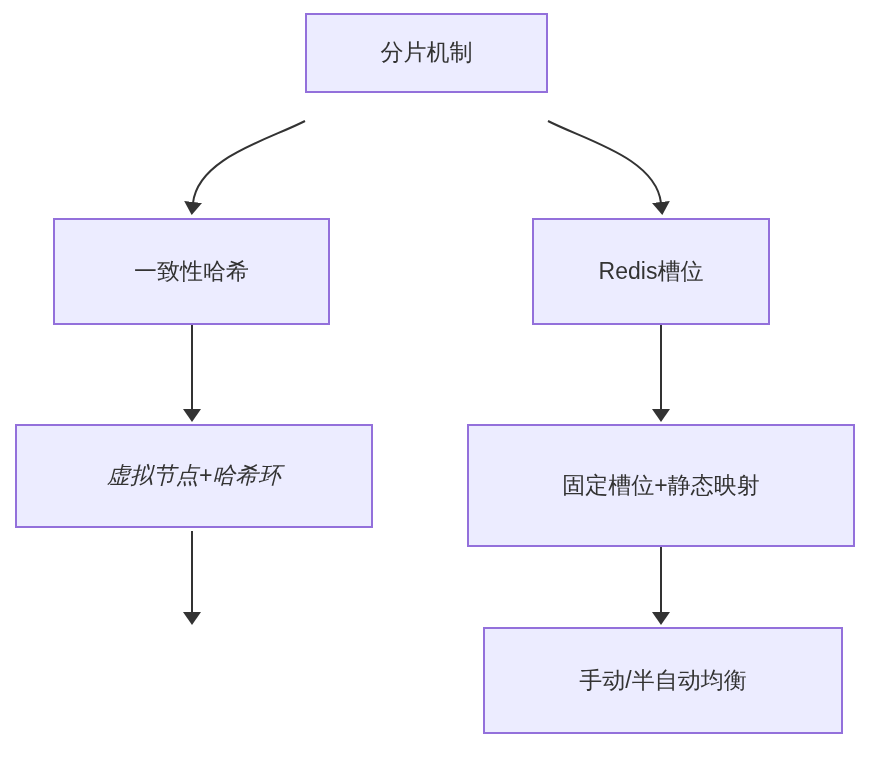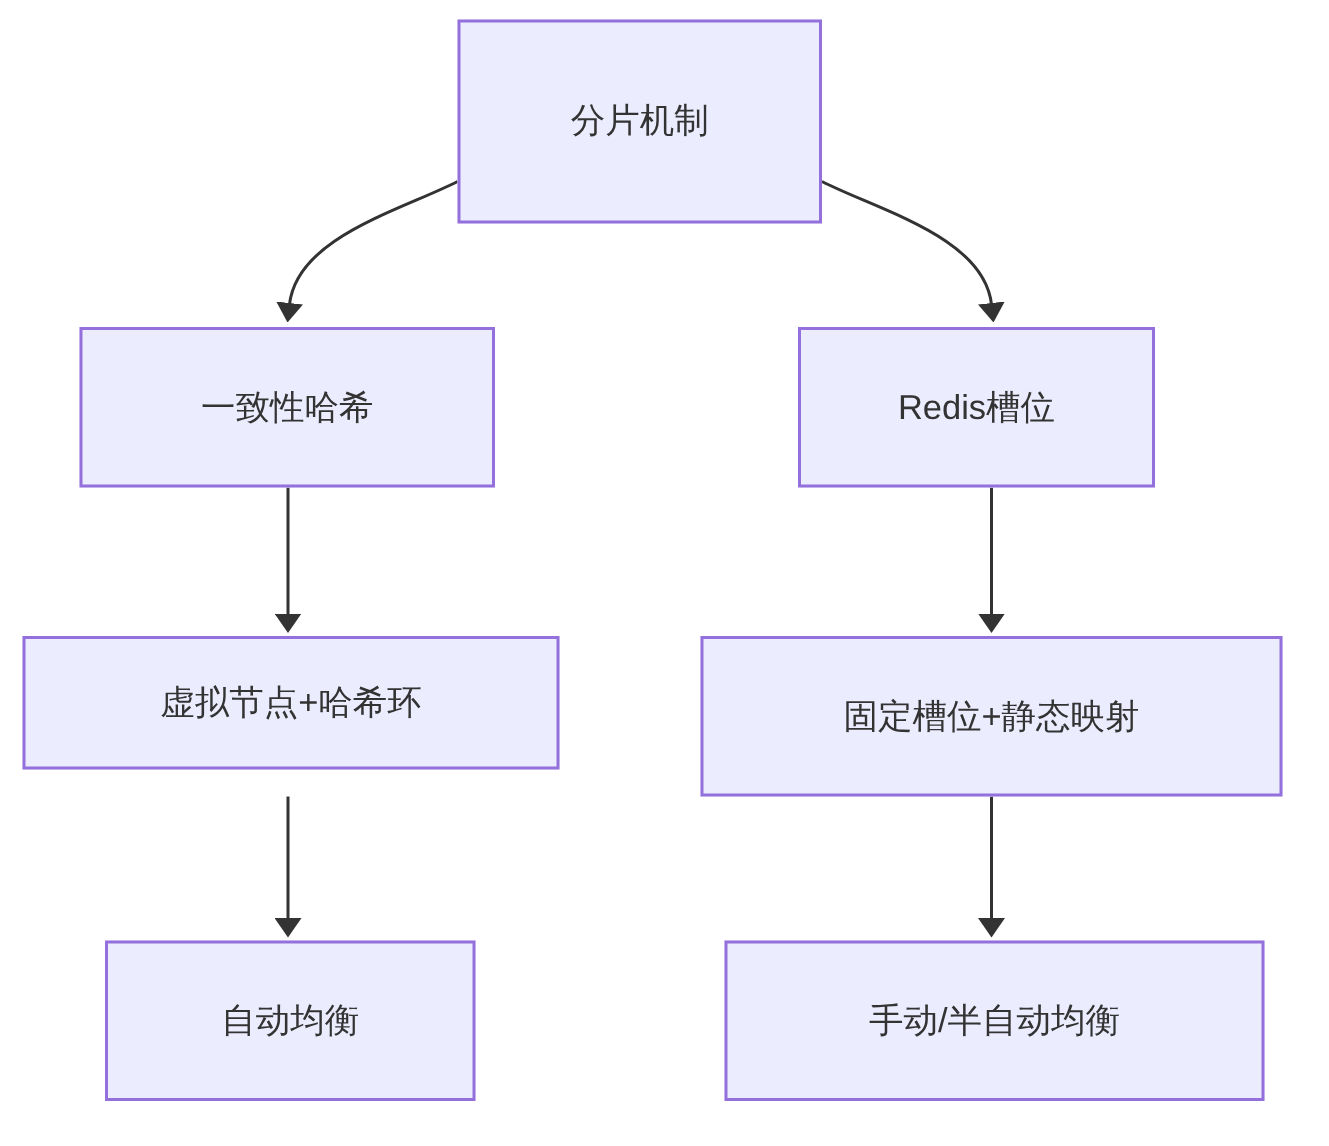--- a/index.html
+++ b/index.html
@@ -29,25 +29,25 @@
     border: 2px solid #9370DB;
     color: #333333;
     font-size: 23px;
     display: flex;
     align-items: center;
     justify-content: center;
     text-align: center;
     white-space: nowrap;
     line-height: 1.3;
   }
-  .node-root   { left: 305px; top: 13px;  width: 243px; height: 136px; }
+  .node-root   { left: 305px; top: 13px;  width: 243px; height: 80px; }
   .node-l1     { left: 53px;  top: 218px; width: 277px; height: 107px; text-align: right; }
   .node-r1     { left: 532px; top: 218px; width: 238px; height: 107px; }
-  .node-l2     { left: 15px;  top: 424px; width: 358px; height: 89px; }
-  .node-r2     { left: 467px; top: 424px; width: 388px; height: 107px; }
+  .node-l2     { left: 15px;  top: 424px; width: 358px; height: 104px; font-style: italic; }
+  .node-r2     { left: 467px; top: 424px; width: 388px; height: 123px; }
   .node-l3     { left: 70px;  top: 627px; width: 247px; height: 107px; }
   .node-r3     { left: 483px; top: 627px; width: 360px; height: 107px; }
 </style>
 </head>
 <body>
 
 <div class="canvas">
 
   <svg class="edges" width="886" height="764" viewBox="0 0 886 764" xmlns="http://www.w3.org/2000/svg">
     <defs>
@@ -77,21 +77,18 @@
   </div>
 
   <div class="node node-l2">
     <span>虚拟节点+哈希环</span>
   </div>
 
   <div class="node node-r2">
     <span>固定槽位+静态映射</span>
   </div>
 
-  <div class="node node-l3">
-    <span>自动均衡</span>
-  </div>
 
   <div class="node node-r3">
     <span>手动/半自动均衡</span>
   </div>
 
 </div>
 
 </body></html>

